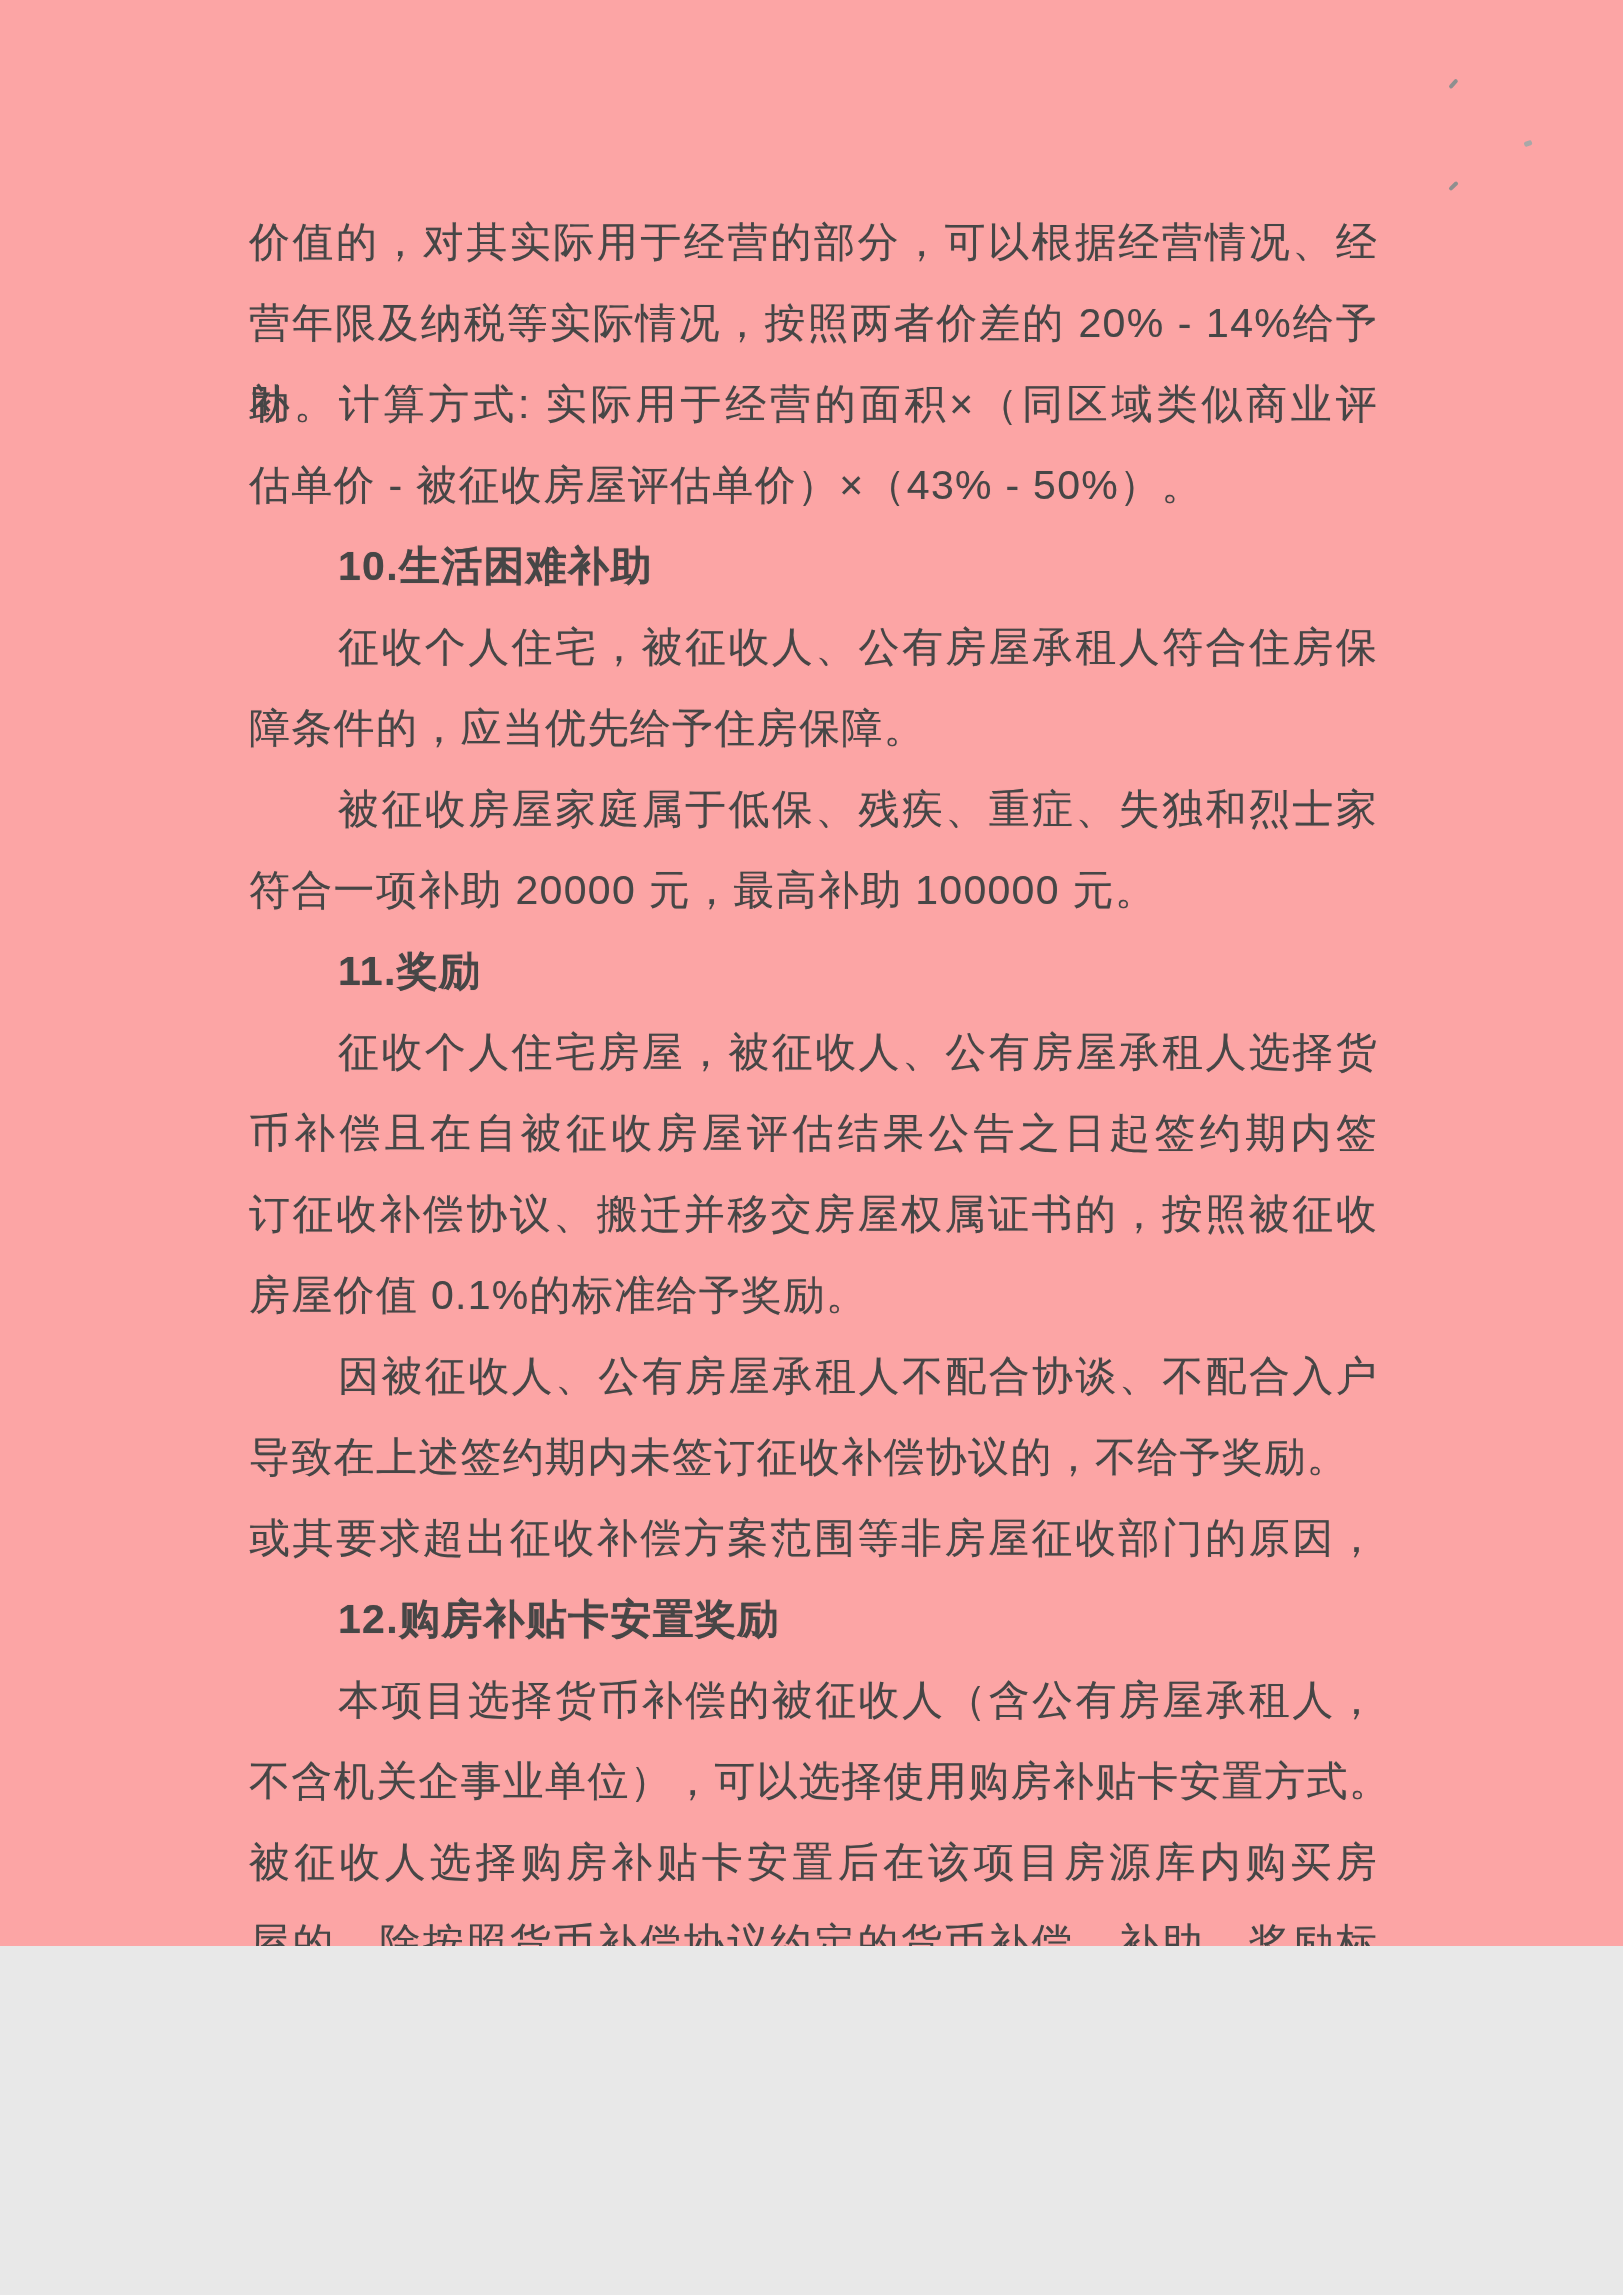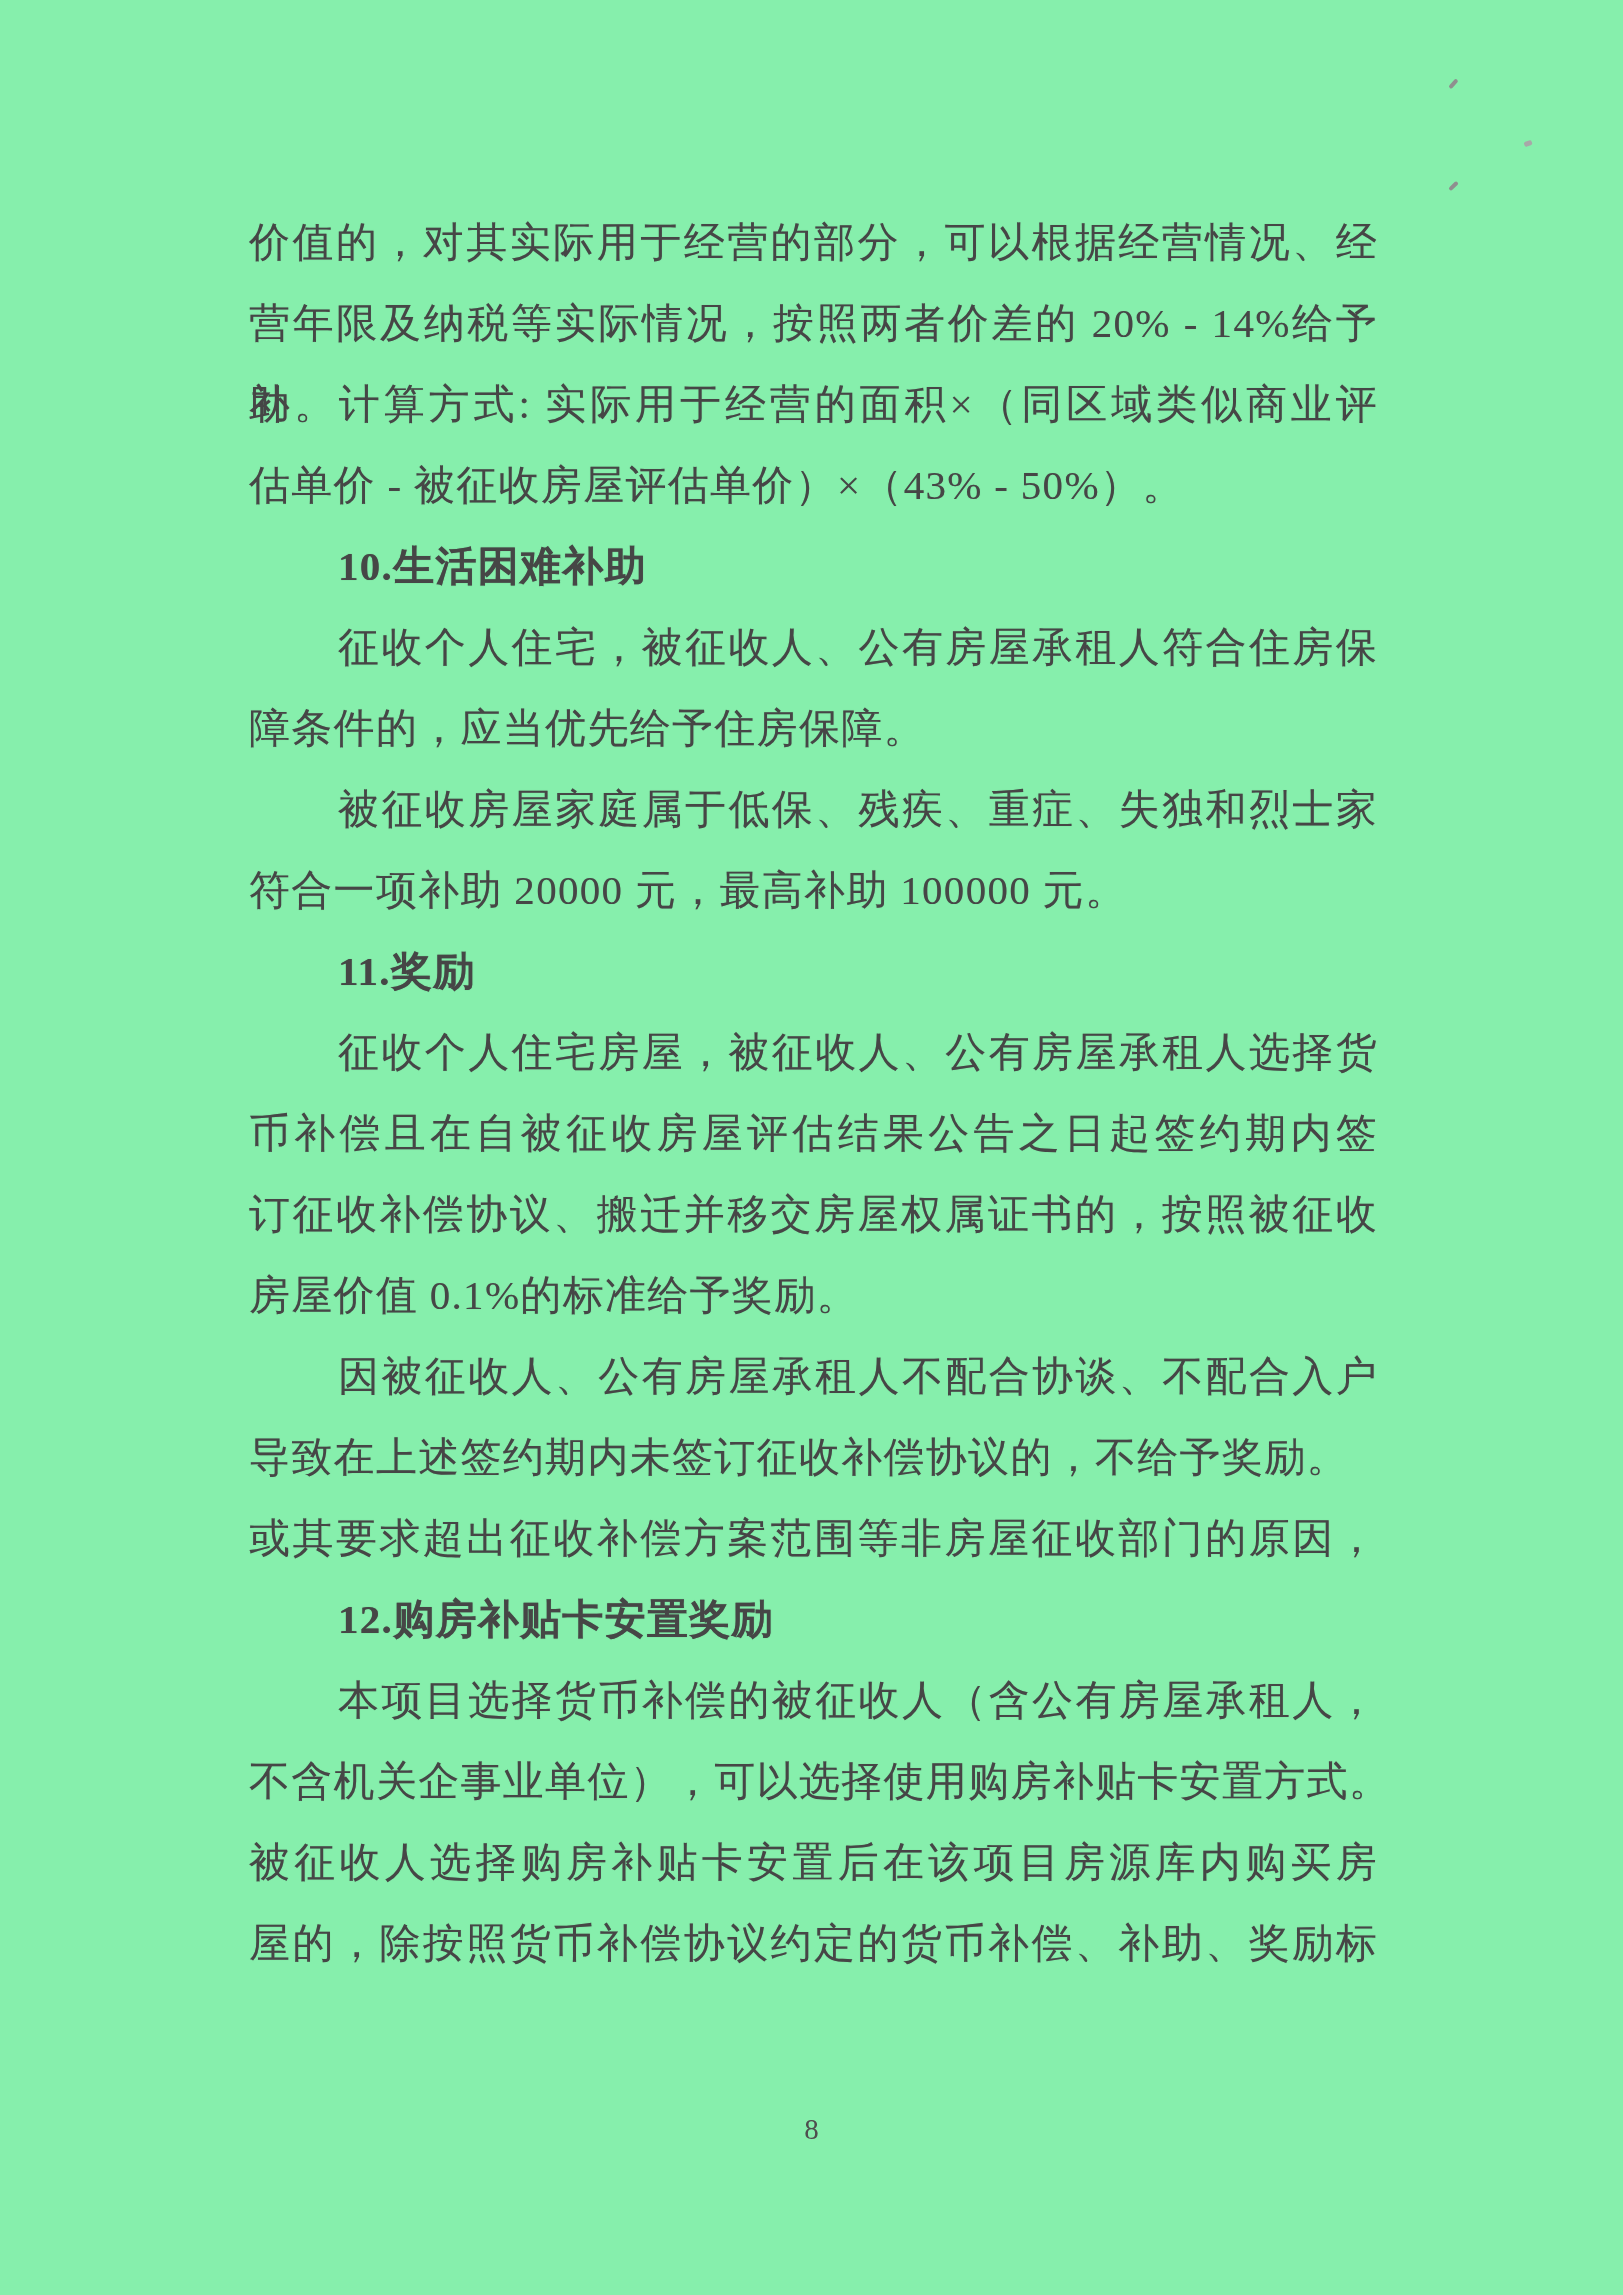--- a/index.html
+++ b/index.html
@@ -5,24 +5,24 @@
   html,body{
     margin:0;
     padding:0;
     width:1623px;
     height:2295px;
     background:#e8e8e8;
   }
   .page{
     position:relative;
     width:1623px;
-    height:2295px;
-    background:#86efac;
+    height:1946px;
+    background:#fca5a5;
     overflow:hidden;
-    font-family:Liberation Serif, serif;
+    font-family:Liberation Sans, sans-serif;
     color:#464646;
   }
   .doc-body{
     position:absolute;
     left:249px;
     top:202px;
     width:1129px;
   }
   .ln{
     height:81px;

